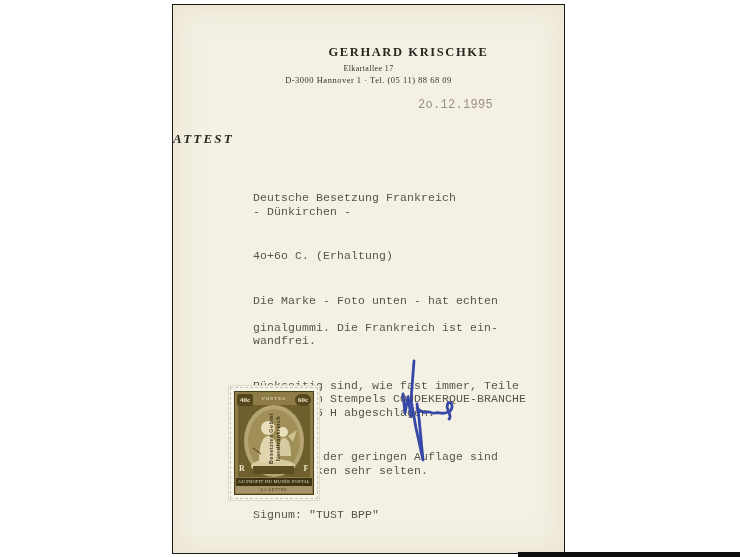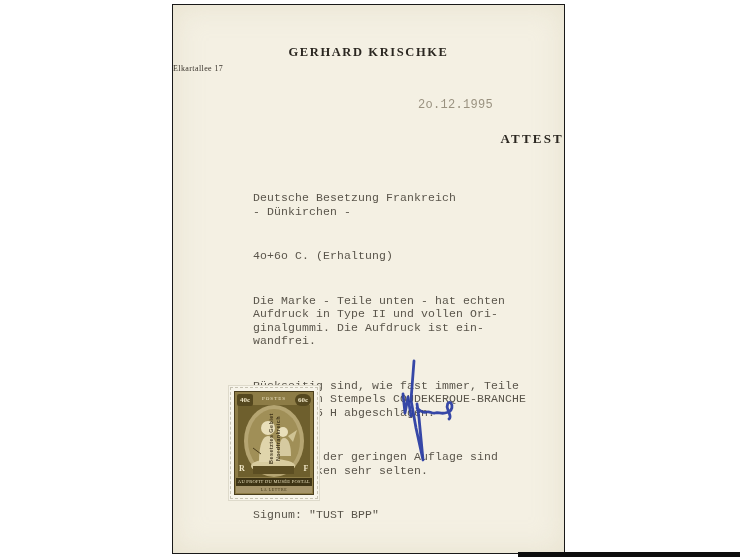--- a/index.html
+++ b/index.html
@@ -11,39 +11,39 @@
   .paper{
     position:absolute;left:172px;top:4px;width:391px;height:548px;
     background:#f4f0e3;
     border:1px solid #191919;
     box-shadow:inset 0 0 30px rgba(210,200,170,.35);
   }
   .bottom-strip{position:absolute;left:518px;top:552px;width:222px;height:5px;background:#0d0d0d;}
   .hdr-name{
     position:absolute;left:0;top:40px;width:100%;text-align:center;
     font-family:"Liberation Serif", serif;font-size:12.5px;letter-spacing:1.6px;
-    color:#2b2721;font-weight:600;
+    color:#2b2721;font-weight:600;padding-left:40px;
   }
   .hdr-street{
-    position:absolute;left:0;top:59px;width:100%;
+    position:absolute;left:0;top:59px;width:100%;text-align:center;
     font-family:"Liberation Serif", serif;font-size:8px;color:#38332b;letter-spacing:.4px;
   }
   .hdr-city{
     position:absolute;left:0;top:70px;width:100%;text-align:center;
     font-family:"Liberation Serif", serif;font-size:8.5px;color:#38332b;letter-spacing:.5px;
   }
   .date{
     position:absolute;left:245px;top:93px;
     font-family:"Liberation Mono", monospace;font-size:12px;letter-spacing:.3px;
     color:#9a9280;
   }
   .title{
-    position:absolute;left:0;top:126px;width:100%;text-align:right;
+    position:absolute;left:0;top:126px;width:100%;text-align:left;
     font-family:"Liberation Serif", serif;font-size:13px;letter-spacing:2.2px;
-    color:#2b2721;font-weight:600;
+    color:#2b2721;font-weight:600;font-style:italic;
   }
   .body-block{
     position:absolute;left:80px;top:159px;width:290px;
     font-family:"Liberation Mono", monospace;font-size:11.5px;line-height:13.5px;
     color:#5a554b;letter-spacing:.1px;white-space:pre;
   }
   .body-block p{margin:0 0 4px 0;}
   .sig-svg{position:absolute;left:188px;top:351px;width:140px;height:140px;}
   
   .stamp{
@@ -88,29 +88,30 @@
     font-weight:bold;color:rgba(38,27,8,0.82);letter-spacing:.4px;white-space:nowrap;
   }
 </style>
 </head>
 <body>
 
 <div class="paper">
 
   <div class="hdr-name">GERHARD KRISCHKE</div>
   <div class="hdr-street">Elkartallee 17</div>
+  <div class="hdr-city">D-3000 Hannover 1   ·   Tel. (05 11) 88 68 09</div>
 
   <div class="date">2o.12.1995</div>
 
   <div class="title">ATTEST</div>
 
   <div class="body-block">
     <p><span>Deutsche Besetzung Frankreich</span><br><span>- Dünkirchen -</span></p>
     <p><span>4o+6o C. (Erhaltung)</span><br></p>
-    <p><span>Die Marke - Teile unten - hat echten</span><br><span>Aufdruck in Type II und vollen Ori-</span><br><span>ginalgummi. Die Aufdruck ist ein-</span><br><span>wandfrei.</span></p>
+    <p><span>Die Marke - Foto unten - hat echten</span><br><br><span>ginalgummi. Die Frankreich ist ein-</span><br><span>wandfrei.</span></p>
     <p><span>Rückseitig sind, wie fast immer, Teile</span><br><span>des echten Stempels COUDEKERQUE-BRANCHE</span><br><span>10-8-40.15 H abgeschlagen.</span></p>
     <p><span>Auf Grund der geringen Auflage sind</span><br><span>diese Marken sehr selten.</span></p>
     <p><span>Signum: "TUST BPP"</span></p>
   </div>
 
   <div class="stamp">
     <div class="stamp-inner">
       <svg class="vignette" viewBox="0 0 78 102" xmlns="http://www.w3.org/2000/svg">
         <rect x="0" y="0" width="78" height="102" fill="#8d7c46"></rect>
         <rect x="3" y="13" width="72" height="72" fill="#6e5f2d"></rect>

